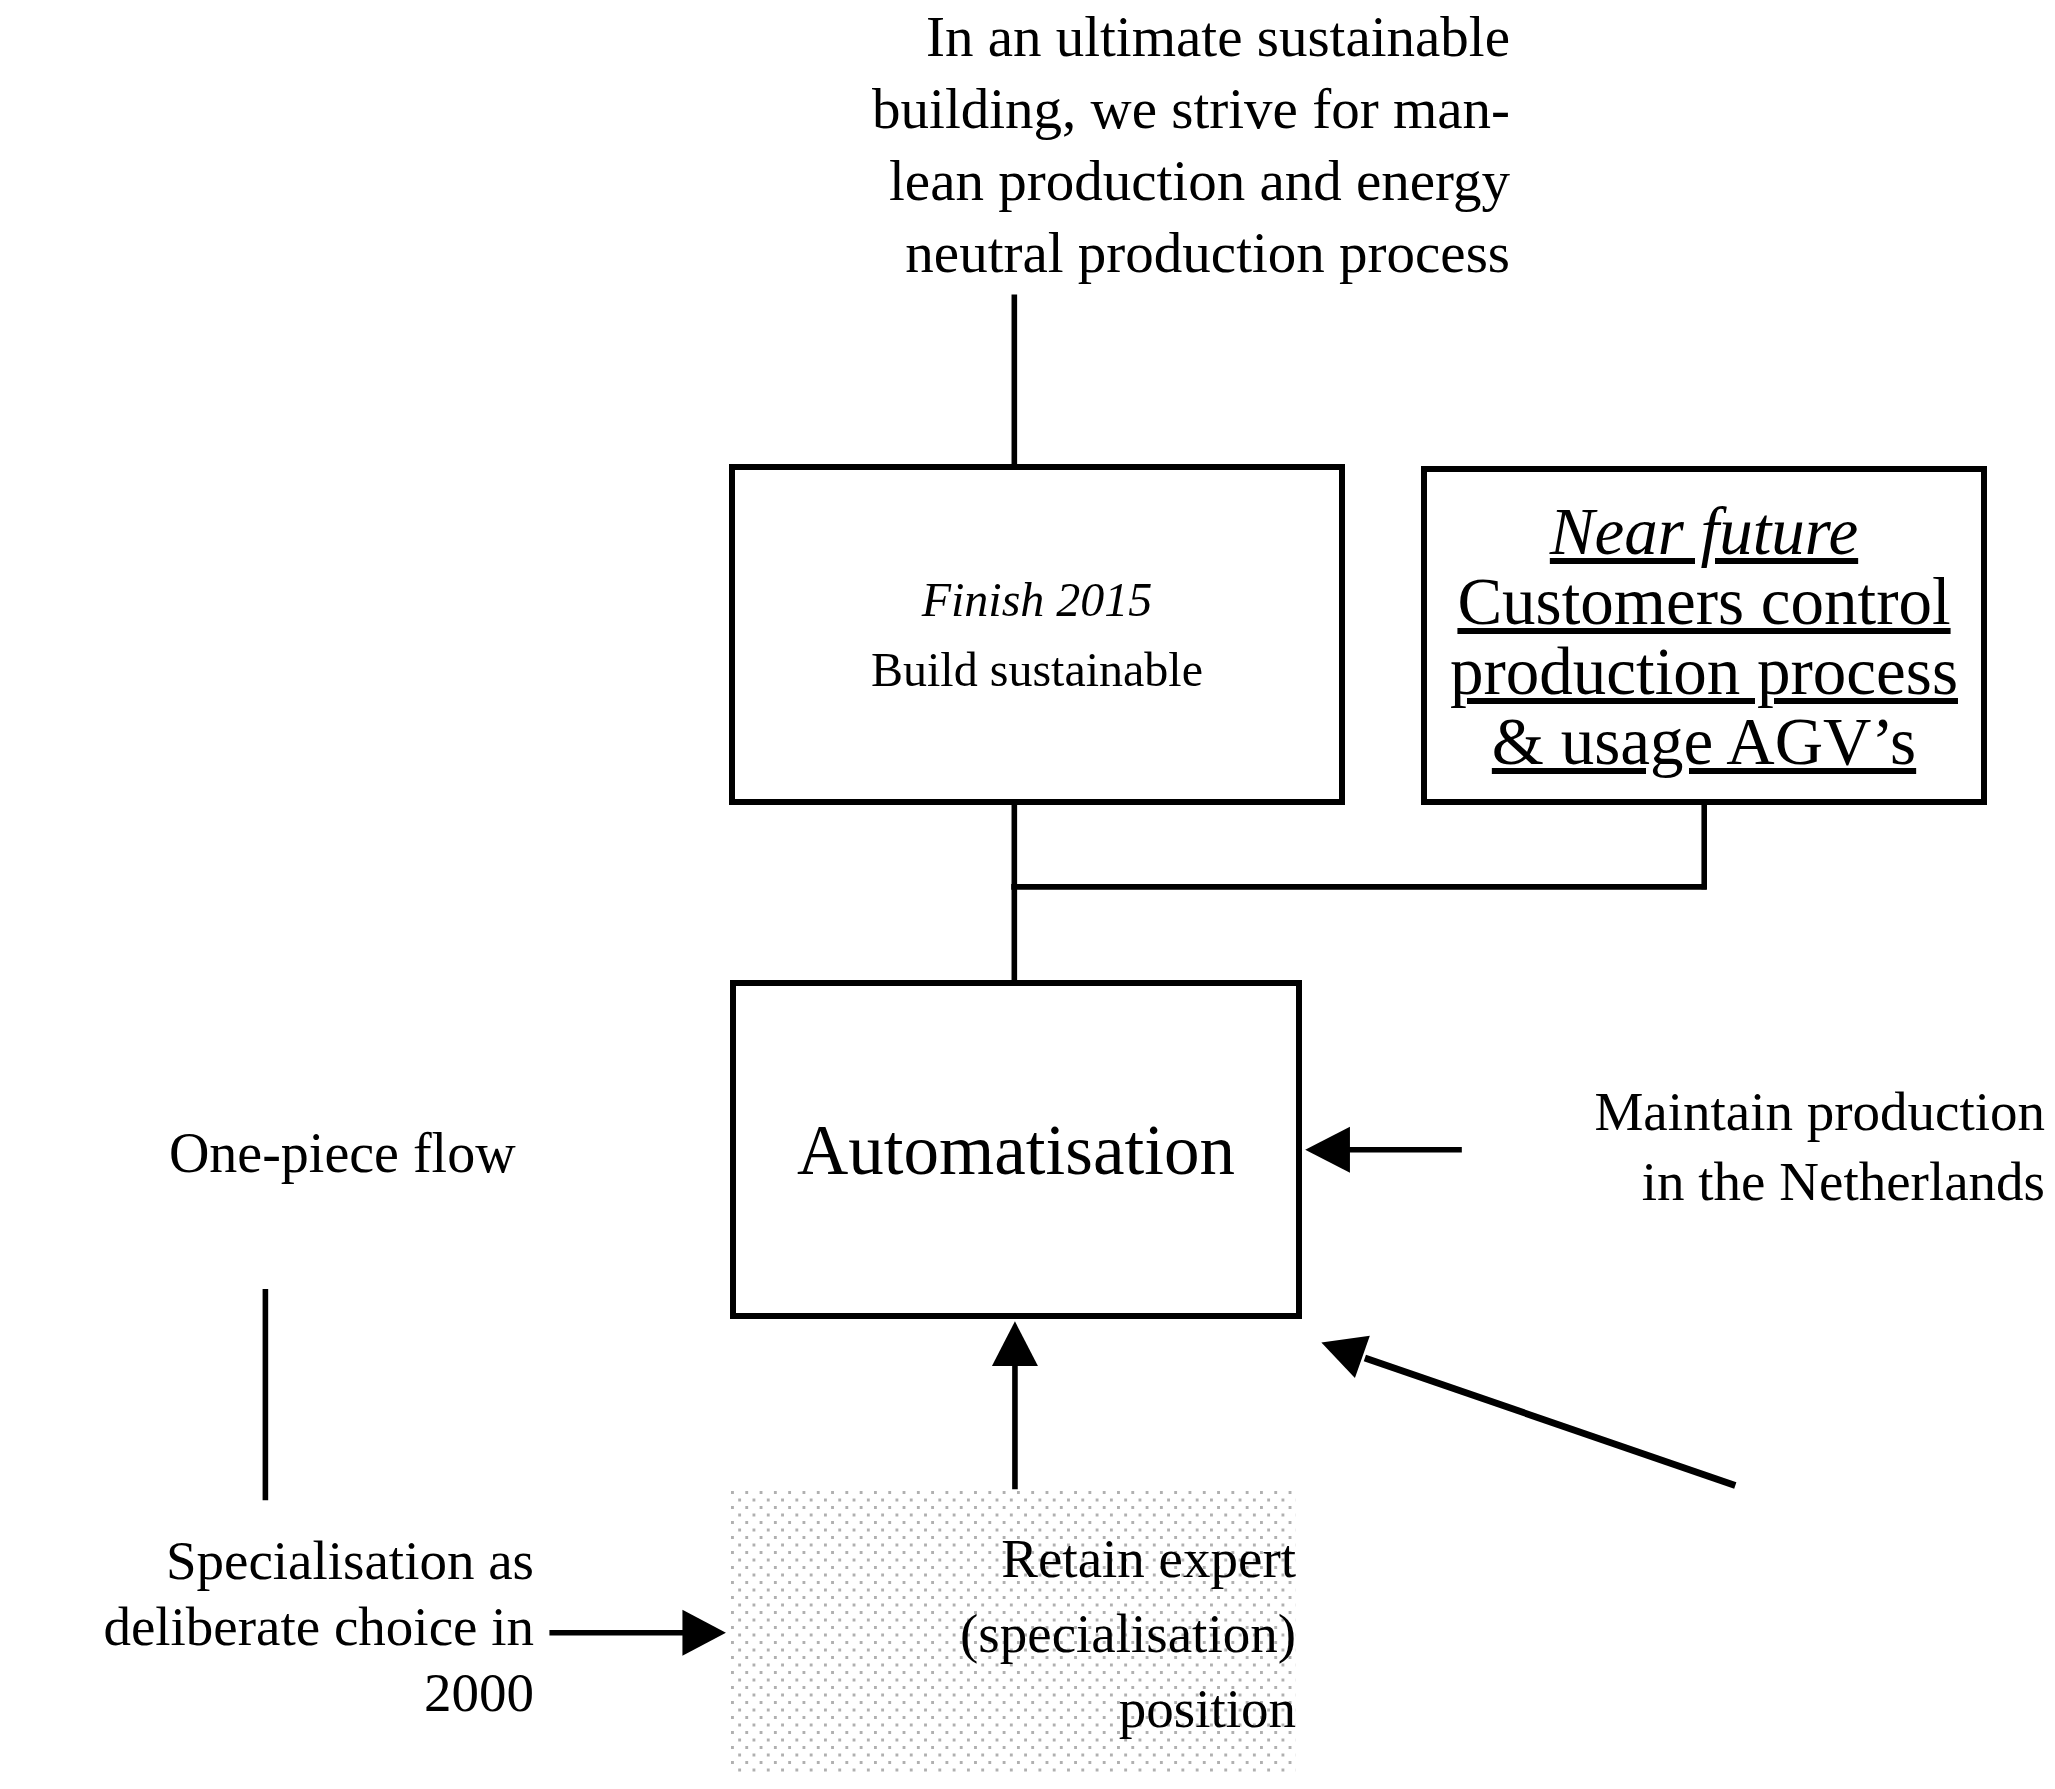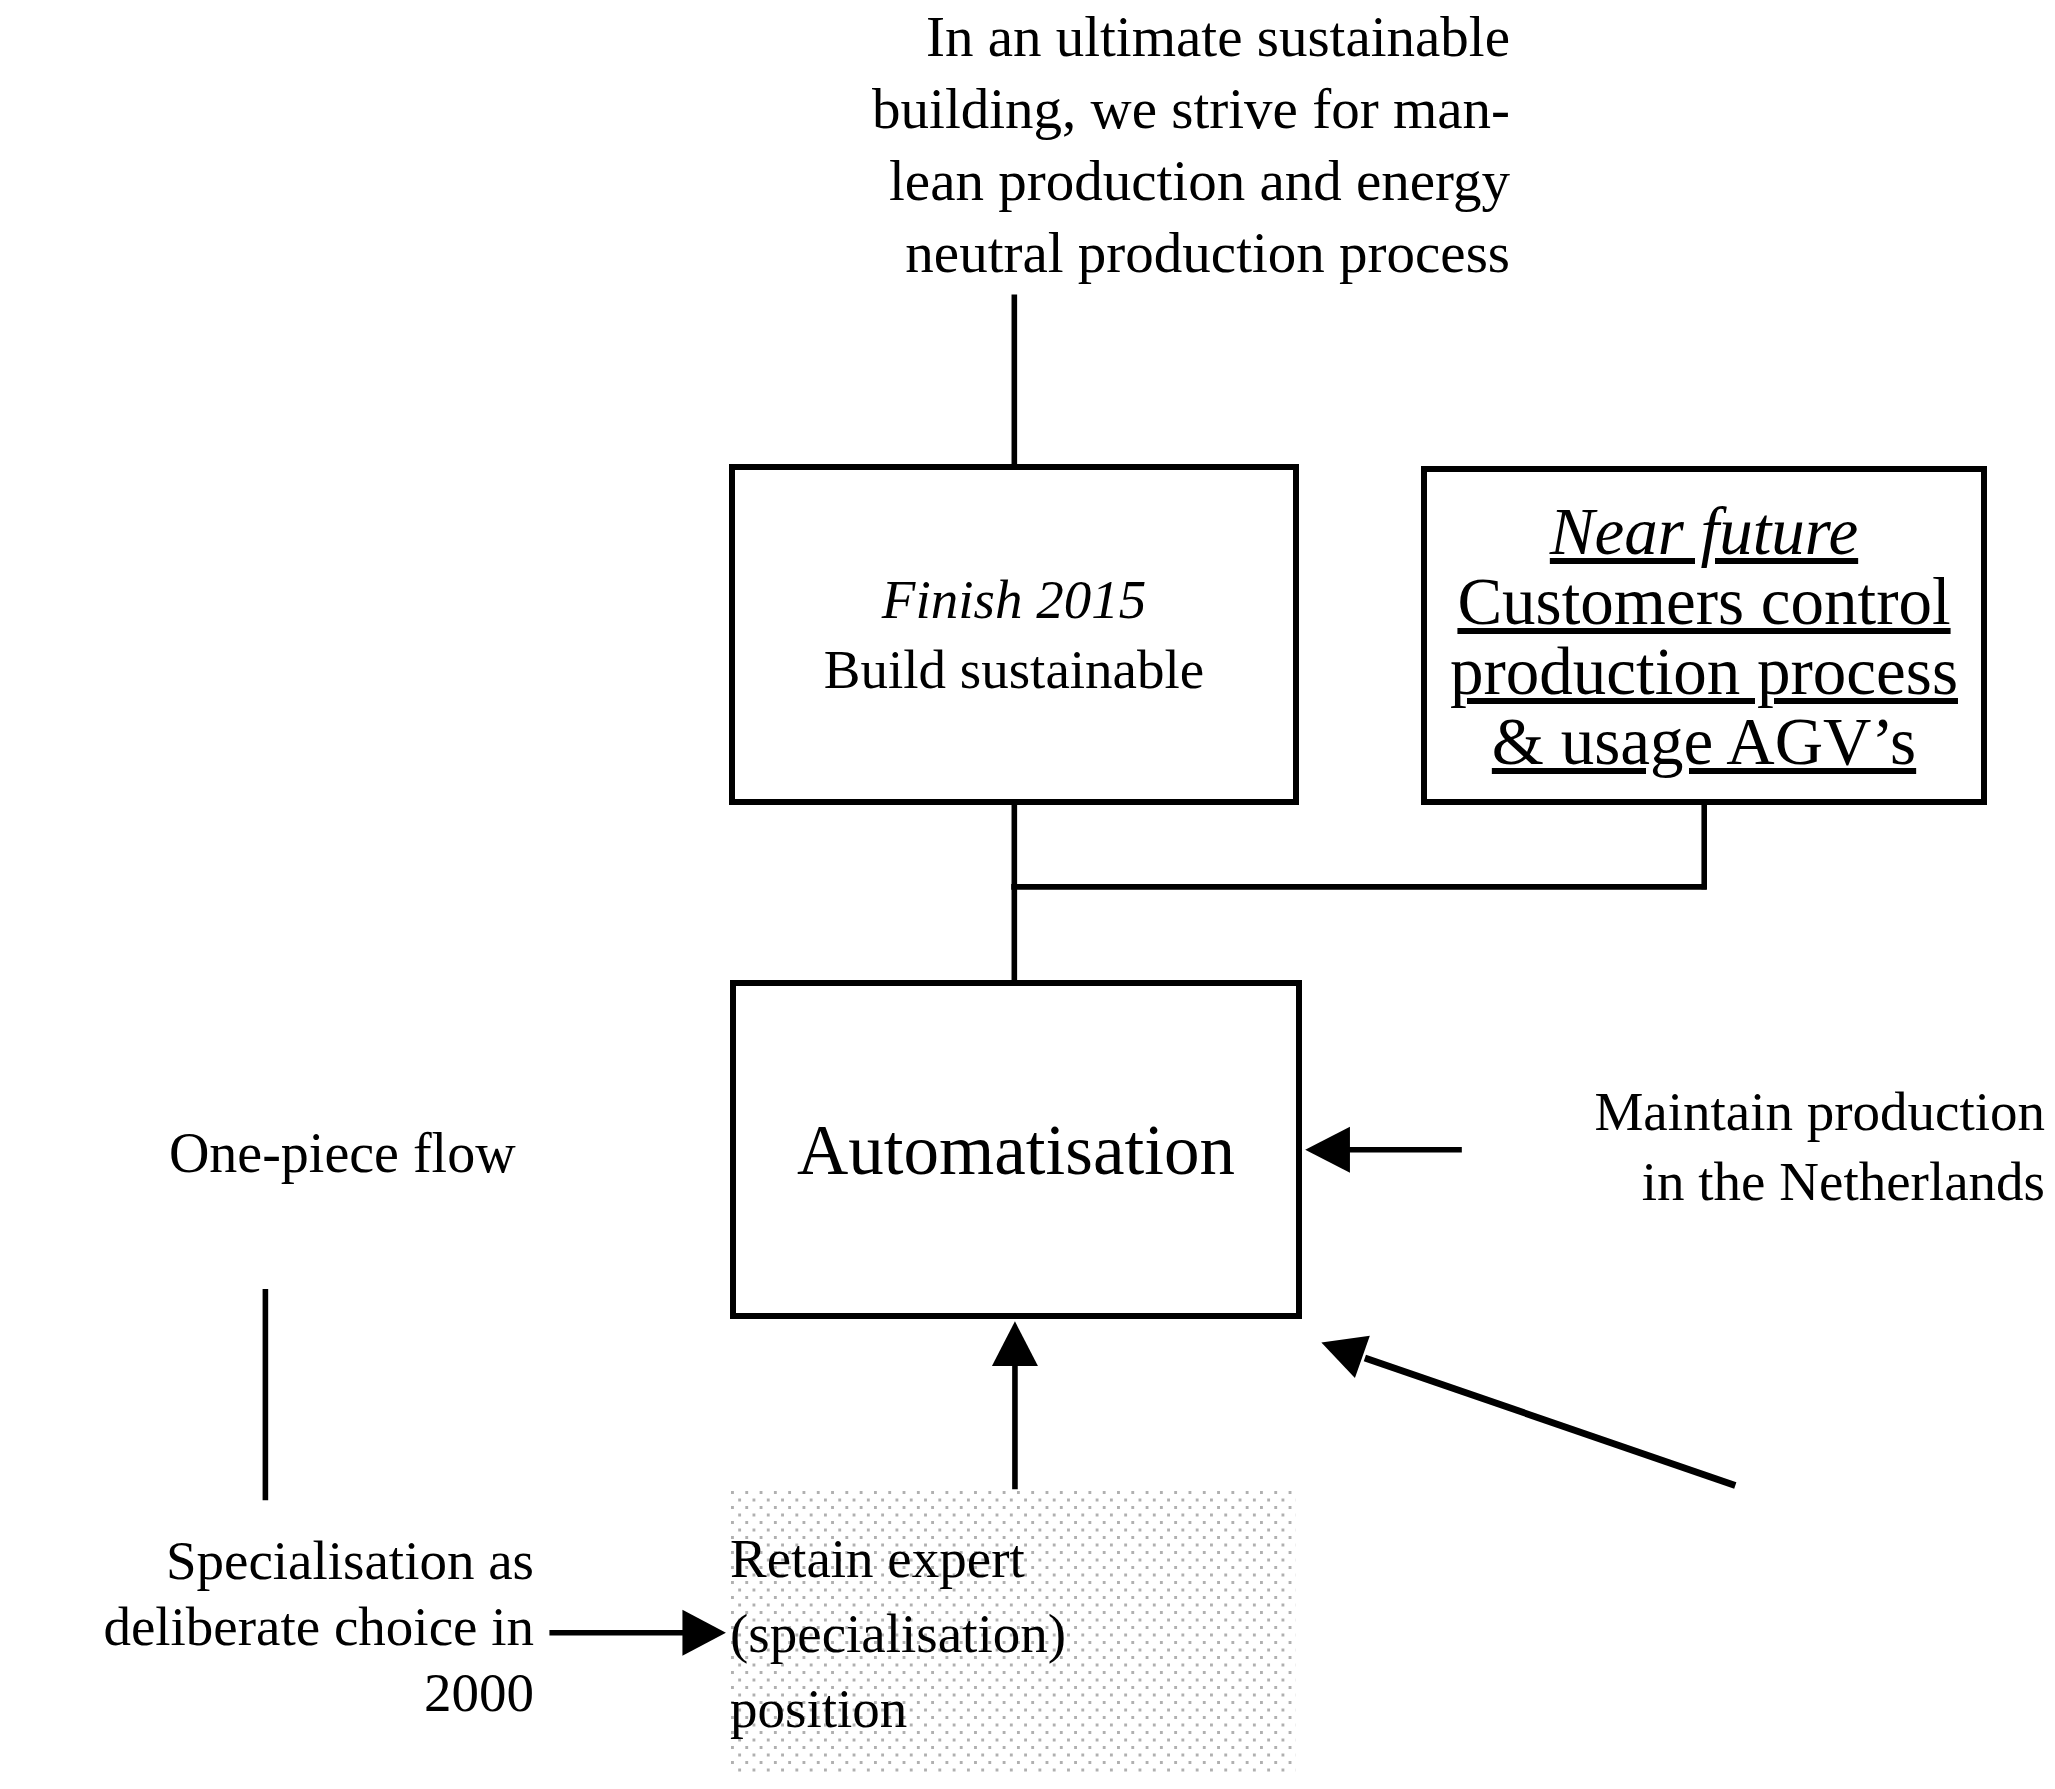--- a/index.html
+++ b/index.html
@@ -12,31 +12,31 @@
   .b{font-weight:normal;}
   .it{font-style:italic;}
   .box{
     position:absolute;border:6.2px solid #000000;box-sizing:border-box;
     display:flex;flex-direction:column;justify-content:center;align-items:center;
     text-align:center;background:#ffffff;
   }
   
   .vision{left:516px;top:1.2px;width:994px;font-size:57px;line-height:72px;}
   
-  .finish-box{left:729px;top:464px;width:570px;height:341px;font-size:55px;line-height:70px;text-align:right;}
+  .finish-box{left:729px;top:464px;width:616px;height:341px;font-size:48px;line-height:70px;text-align:right;}
   .near-box{left:1421px;top:466px;width:566px;height:339px;font-size:67px;line-height:70px;text-decoration:underline;}
   
   .auto-box{left:730px;top:980px;width:572px;height:339px;font-size:71px;line-height:70px;}
   
   .one-piece{left:18.6px;top:1119px;width:497px;font-size:56px;line-height:68px;}
   .spec{left:0px;top:1528px;width:534px;font-size:55px;line-height:66px;}
   .maintain{left:1448px;top:1077px;width:597px;font-size:55px;line-height:70px;}
   
   .pattern-box{
-    position:absolute;display:flex;flex-direction:column;justify-content:center;align-items:flex-start;
+    position:absolute;display:flex;flex-direction:column;justify-content:center;align-items:flex-end;
     text-align:center;box-sizing:border-box;
   }
   .retain-box{
     left:730px;top:1490px;width:566px;height:286px;font-size:55px;line-height:75px;
     background-color:#ffffff;
     background-image:
       radial-gradient(#b0b0b0 1.6px, rgba(255,255,255,0) 1.7px),
       radial-gradient(#b0b0b0 1.6px, rgba(255,255,255,0) 1.7px);
     background-size:14.3px 15px,14.3px 15px;
     background-position:2.5px 2.5px,9.6px 10px;

